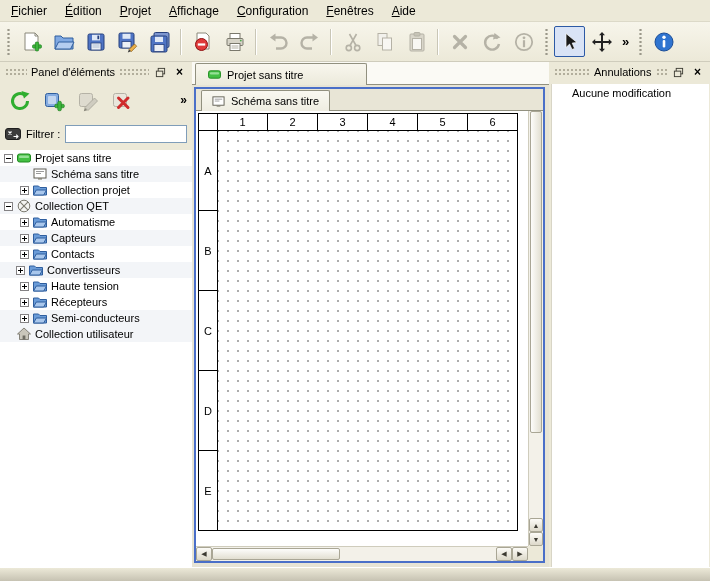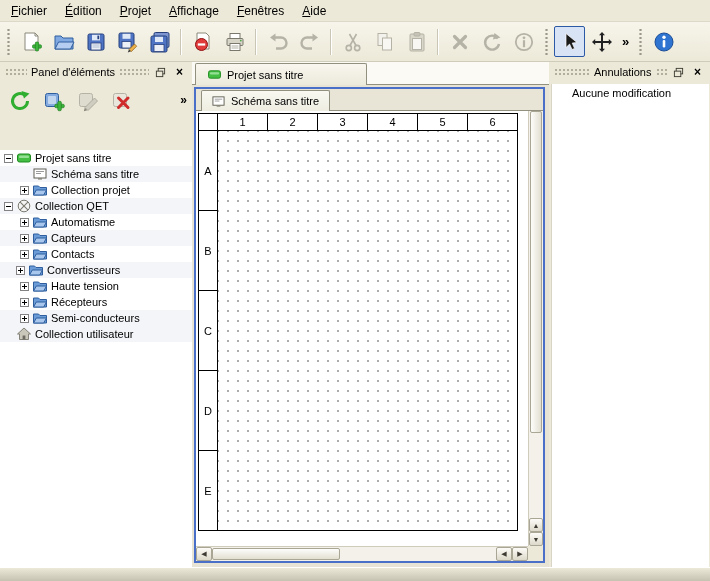--- a/index.html
+++ b/index.html
@@ -127,20 +127,21 @@
 </head>
 <body>
 
 <div class="app">
 
   <div class="menubar">
       <div class="menu-item">Fichier</div>
       <div class="menu-item">Édition</div>
       <div class="menu-item">Projet</div>
       <div class="menu-item">Affichage</div>
+      <div class="menu-item">Configuration</div>
       <div class="menu-item">Fenêtres</div>
       <div class="menu-item">Aide</div>
     </div>
 
   <div class="toolbar">
       <div class="tb-grip"></div>
       <div class="tb-btn">
         <span class="icon">
           <svg viewBox="0 0 22 22">
             <path d="M4 2h10l3 3v14H4z" fill="#fff" stroke="#8a887a"></path>
@@ -358,20 +359,31 @@
         <div class="panel-btn disabled">
           <span class="icon">
             <svg viewBox="0 0 22 22">
               <rect x="2.5" y="3.5" width="13" height="13" rx="2" fill="#e9e6db" stroke="#b5b2a6"></rect>
               <path d="M7.5 8L17 17.5M17 8L7.5 17.5" stroke="#cf2b2b" stroke-width="3" stroke-linecap="round"></path>
             </svg>
           </span>
         </div>
       </div>
     <div class="panel-overflow">»</div>
+    <div class="filter-row">
+      <span class="filter-icon">
+          <svg viewBox="0 0 16 16">
+            <rect x="0.5" y="2.5" width="15" height="11" rx="2.5" fill="#3c3c3c" stroke="#1e1e1e"></rect>
+            <path d="M3.5 5.5l3 3m0-3l-3 3" stroke="#fff" stroke-width="1.3"></path>
+            <path d="M8.5 10.5h4.5m-1.8-1.8l1.8 1.8-1.8 1.8" fill="none" stroke="#fff" stroke-width="1.1"></path>
+          </svg>
+        </span>
+      <span class="filter-label">Filtrer :</span>
+      <input class="filter-input" type="text" value="" style="">
+    </div>
     <div class="tree">
         <div class="tree-row" style="padding-left: 4px;">
           <span class="expander minus"></span>
           <span class="tree-icon">
             <svg viewBox="0 0 14 14">
               <rect x="0.5" y="3" width="13" height="8" rx="2" fill="#44bf44" stroke="#1e8a1e"></rect>
               <rect x="2" y="4.5" width="10" height="2.6" rx="1.2" fill="#96e096"></rect>
             </svg>
           </span>
           <span class="tree-label">Projet sans titre</span>

